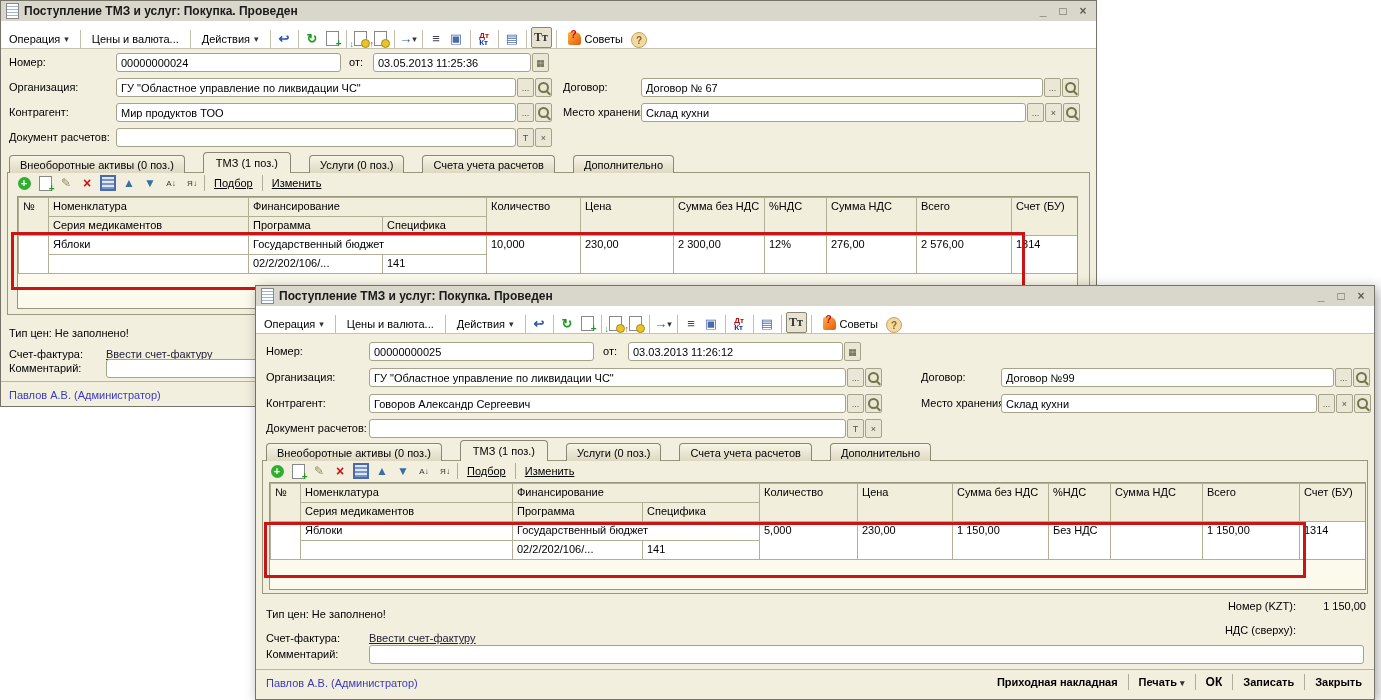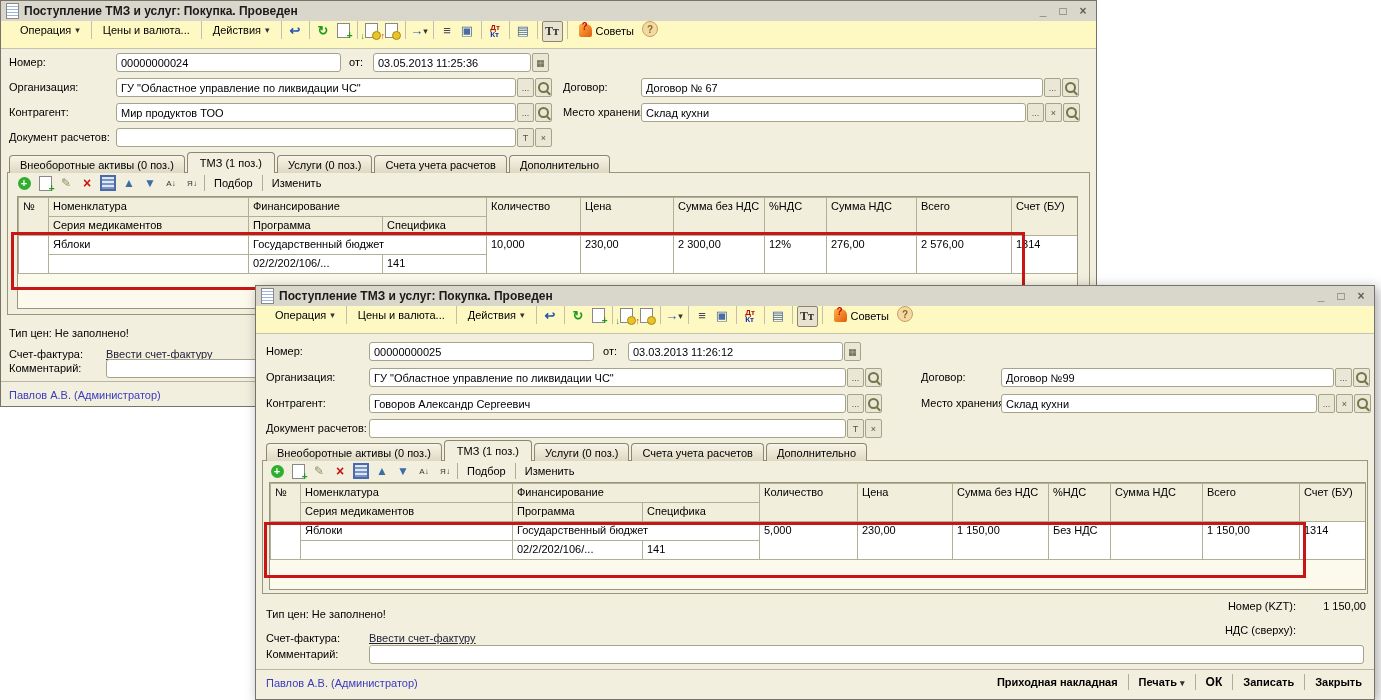--- a/index.html
+++ b/index.html
@@ -7,22 +7,22 @@
        font-family:"Liberation Sans",sans-serif;font-size:11px;color:#000;}
   .win{position:absolute;background:#f2efde;border:1px solid #75736a;box-sizing:border-box;}
   .titlebar{position:absolute;left:0;top:0;right:0;height:20px;background:#d9d6cb;
             border-bottom:1px solid #aeab9d;display:flex;align-items:center;padding:0 5px;gap:5px;}
   .titlebar .t-text{font-weight:bold;font-size:12px;color:#1a1a1a;white-space:nowrap;text-align:center;}
   .doc-ico{width:11px;height:14px;background:#fff;border:1px solid #8a8a8a;
            background-image:repeating-linear-gradient(#fff 0 2px,#9db6d8 2px 3px);flex:0 0 auto;}
   .win-ctrl{margin-left:auto;display:flex;gap:4px;align-items:center;}
   .wc{width:16px;height:14px;display:flex;align-items:center;justify-content:center;
       color:#5d5d57;font-weight:bold;font-size:12px;cursor:default;}
-  .toolbar{position:absolute;left:0;top:20px;right:0;height:27px;background:#fef9c3;
-           border-bottom:1px solid #c6c3b0;display:flex;align-items:flex-start;padding:0 12px;gap:1px;}
+  .toolbar{position:absolute;left:0;top:20px;right:0;height:27px;background:#ffffff;
+           border-bottom:1px solid #c6c3b0;display:flex;align-items:flex-end;padding:0 1px;gap:1px;}
   .tb-btn{display:flex;align-items:center;gap:4px;padding:3px 7px;border-radius:2px;white-space:nowrap;}
   .tb-sep{width:1px;height:18px;background:#c2bfae;margin:0 3px;flex:0 0 auto;}
   .caret{font-size:9px;color:#333;}
   .ico{width:19px;height:19px;display:flex;align-items:center;justify-content:center;
        font-size:13px;position:relative;flex:0 0 auto;}
   .ico.pressed{border:1px solid #8a8872;background:#e7e3d0;border-radius:2px;}
   .mini-doc{width:11px;height:13px;background:#fff;border:1px solid #888;position:relative;}
   .mini-doc .plus{position:absolute;right:-4px;bottom:-4px;color:#1d9b1d;font-weight:bold;font-size:10px;line-height:10px;}
   .mini-doc .coin{position:absolute;right:-4px;bottom:-3px;width:7px;height:7px;border-radius:50%;
                   background:#e8c32a;border:1px solid #a98a12;}
@@ -38,32 +38,32 @@
             color:#8a6a20;font-weight:bold;font-size:10px;display:flex;align-items:center;justify-content:center;}
   .f-label{position:absolute;white-space:nowrap;color:#000;line-height:19px;}
   .f-input{position:absolute;height:19px;background:#fff;border:1px solid #a5a389;border-radius:3px;
            box-sizing:border-box;padding:0 4px;display:flex;align-items:center;white-space:nowrap;overflow:hidden;}
   .f-btns{position:absolute;height:19px;display:flex;gap:1px;}
   .f-btn{min-width:17px;height:19px;box-sizing:border-box;border:1px solid #a5a389;border-radius:2px;
          background:#ebe7d6;color:#55553a;font-size:9px;display:flex;align-items:center;justify-content:center;}
   .mag{position:relative;width:7px;height:7px;border:2px solid #75754a;border-radius:50%;}
   .mag::after{content:"";position:absolute;width:5px;height:2px;background:#75754a;bottom:-3px;right:-4px;
               transform:rotate(45deg);}
-  .tabs{position:absolute;display:flex;align-items:flex-end;gap:2px;z-index:3;}
+  .tabs{position:absolute;display:flex;align-items:flex-end;gap:18px;z-index:3;}
   .tab{border:1px solid #8a8872;border-bottom:none;border-radius:4px 4px 0 0;padding:3px 10px 2px;
        background:linear-gradient(#f8f5e7,#ddd8c1);white-space:nowrap;}
   .tab.active{background:#f2efde;padding:4px 12px 4px;position:relative;z-index:4;}
   .panel{position:absolute;border:1px solid #99967e;background:#f2efde;box-sizing:border-box;}
   .grid-tb{position:absolute;display:flex;align-items:center;gap:3px;z-index:2;}
   .gtb-ico{width:18px;height:18px;display:flex;align-items:center;justify-content:center;font-size:12px;}
   .add-circle{width:13px;height:13px;border-radius:50%;background:#2fae2f;color:#fff;font-weight:bold;
               font-size:11px;line-height:13px;text-align:center;}
   .blue-box{width:12px;height:12px;border:2px solid #4a6aa8;background:repeating-linear-gradient(#dfe7f5 0 2px,#7a94c8 2px 4px);}
   .sort-txt{font-size:8px;color:#333;white-space:nowrap;}
-  .gtb-lbl{padding:0 6px;white-space:nowrap;}
+  .gtb-lbl{padding:0 6px;white-space:nowrap;text-decoration:underline;}
   .grid-wrap{position:absolute;border:1px solid #99967e;background:#fcfaec;box-sizing:border-box;overflow:hidden;}
   table.grid{border-collapse:collapse;table-layout:fixed;width:100%;}
   table.grid th,table.grid td{border:1px solid #b2af97;font-weight:normal;font-size:11px;
       padding:2px 4px;vertical-align:top;text-align:left;overflow:hidden;white-space:nowrap;box-sizing:border-box;}
   table.grid th{background:#f1eedb;height:19px;}
   table.grid td{background:#fff;height:19px;}
   td.numcell{background:linear-gradient(#93a9dd,#4b67a6);color:#fff;text-align:right;}
   td.r{text-align:right;padding-right:6px;}
   .hl-box{position:absolute;border:3px solid #c81616;z-index:5;pointer-events:none;}
   .info-lbl{position:absolute;white-space:nowrap;margin-top:8px;}

